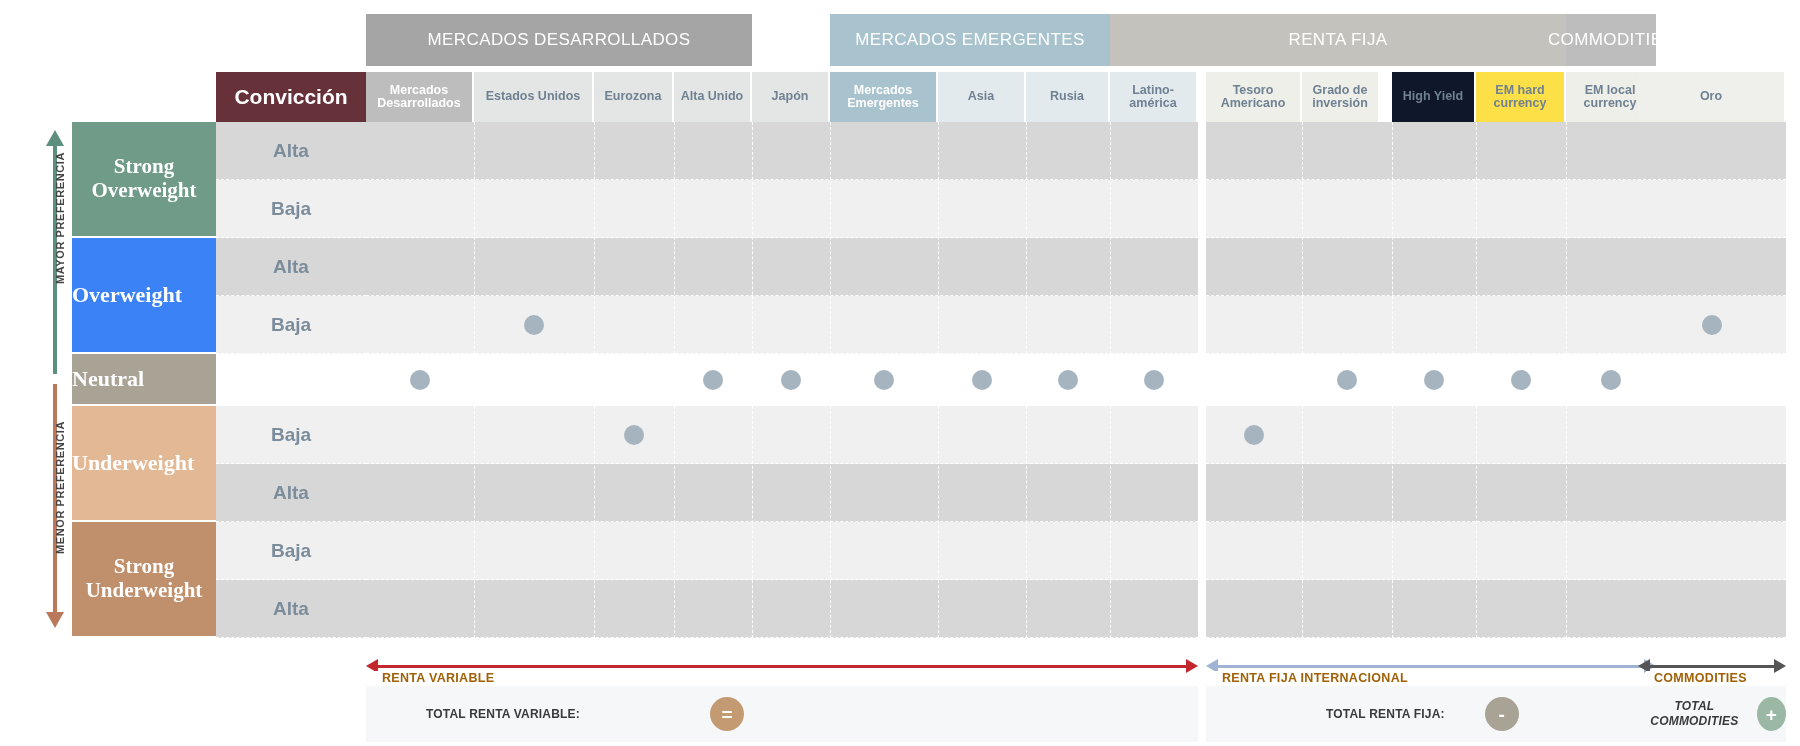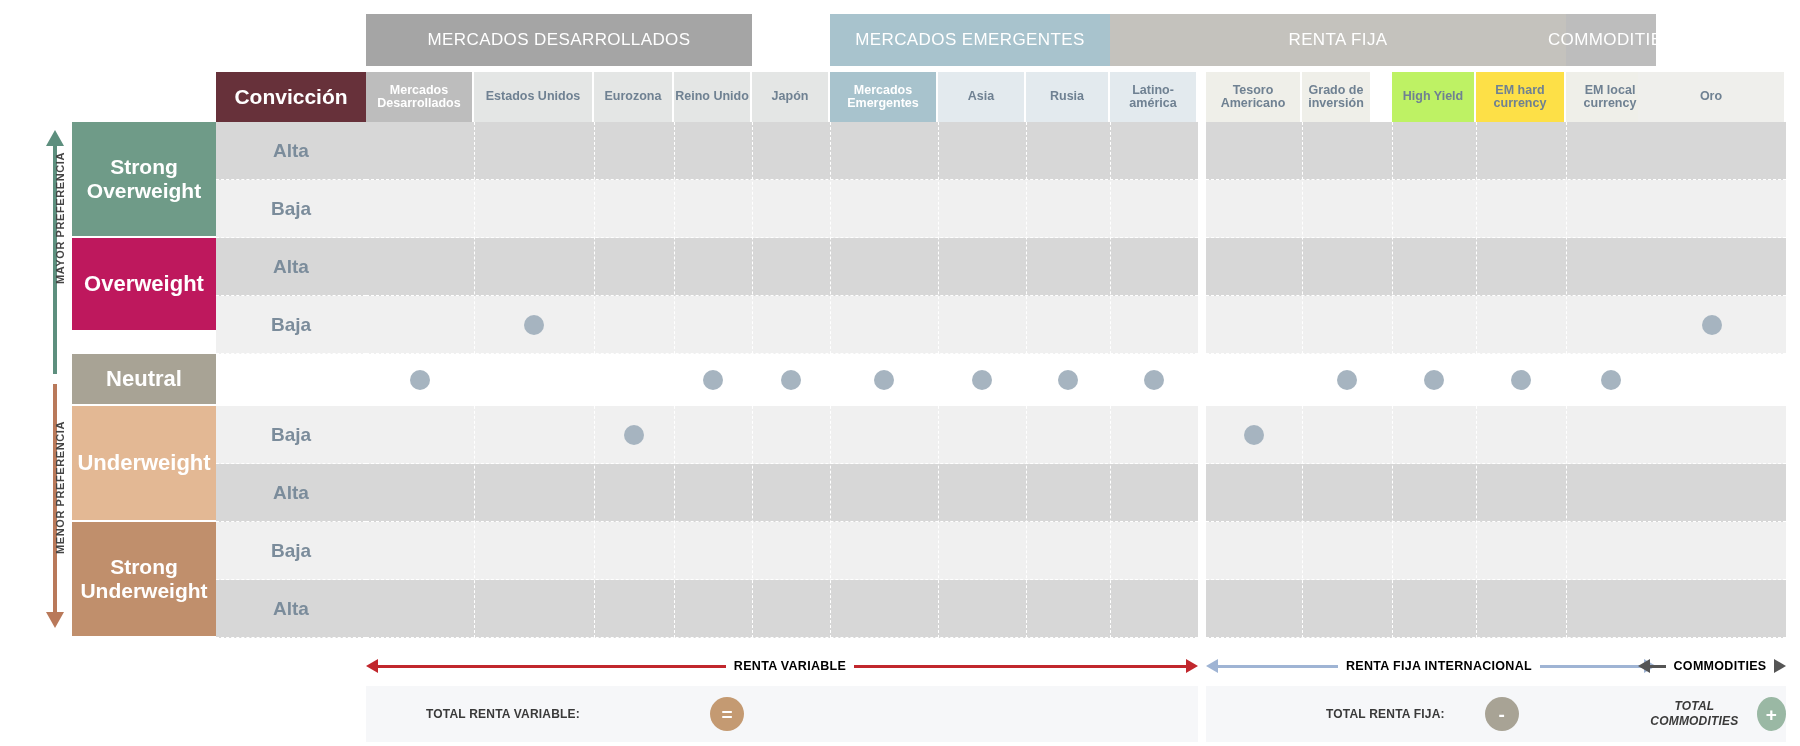--- a/index.html
+++ b/index.html
@@ -27,23 +27,24 @@
     transform:rotate(-90deg);
     font-size:11px;font-weight:bold;letter-spacing:.6px;color:#444;
     text-align:center;white-space:nowrap;
   }
   .lab-may{top:90px;}
   .lab-men{top:360px;}
 
   
   .pref{
     position:absolute;left:72px;width:144px;
-    display:flex;align-items:center;justify-content:center;
+    display:flex;align-items:center;
     color:#ffffff;font-weight:bold;text-align:center;line-height:1.12;
     box-sizing:border-box;
+    font-family:Liberation Serif, serif;
   }
   .pref span{display:block;}
 
   
   .conv-head{
     position:absolute;left:216px;top:72px;width:150px;height:50px;
     background:#67313a;color:#fff;font-weight:bold;font-size:21px;
     display:flex;align-items:center;justify-content:center;
     box-sizing:border-box;
   }
@@ -81,23 +82,23 @@
   .dot{
     position:absolute;width:20px;height:20px;border-radius:50%;
     background:#a6b4c0;
   }
 
   
   .farrow{position:absolute;height:22px;}
   .fline{position:absolute;top:10px;height:3px;}
   .fhead{position:absolute;top:4px;width:0;height:0;}
   .flabel{
-    position:absolute;top:0;height:22px;line-height:22px;
-    font-size:12.5px;font-weight:bold;color:#000000;letter-spacing:.3px;
-    text-align:center;background:#ffffff;padding:0 8px;white-space:nowrap;
+    position:absolute;top:12px;height:22px;line-height:22px;
+    font-size:12.5px;font-weight:bold;color:#a16207;letter-spacing:.3px;
+    background:#ffffff;padding:0 8px;white-space:nowrap;
   }
 
   .totalbox{
     position:absolute;height:56px;background:#f6f7f9;
     display:flex;align-items:center;box-sizing:border-box;
   }
   .totaltxt{
     font-size:12px;font-weight:bold;color:#3a3a3a;
     text-align:center;line-height:1.25;letter-spacing:.2px;
   }
@@ -118,21 +119,21 @@
     <div class="arrow-line arr-dn"></div>
     <div class="arrow-head head-dn"></div>
     <div class="axis-label lab-may">MAYOR PREFERENCIA</div>
     <div class="axis-label lab-men">MENOR PREFERENCIA</div>
   </div>
 
   <div id="pref-layer">
       <div class="pref" style="top: 122px; height: 114px; background: rgb(111, 155, 136); font-size: 21px;">
         <span>Strong Overweight</span>
       </div>
-      <div class="pref" style="top: 238px; height: 92px; background: #be185d; font-size: 22px;">
+      <div class="pref" style="top: 238px; height: 114px; background: #3b82f6; font-size: 22px;">
         <span>Overweight</span>
       </div>
       <div class="pref" style="top: 354px; height: 50px; background: rgb(168, 163, 149); font-size: 22px;">
         <span>Neutral</span>
       </div>
       <div class="pref" style="top: 406px; height: 114px; background: rgb(227, 184, 148); font-size: 22px;">
         <span>Underweight</span>
       </div>
       <div class="pref" style="top: 522px; height: 114px; background: rgb(192, 143, 108); font-size: 21px;">
         <span>Strong Underweight</span>
@@ -226,44 +227,44 @@
       <div class="colhead dark" style="left: 366px; width: 106px;">
         <span>Mercados Desarrollados</span>
       </div>
       <div class="colhead" style="left: 474px; width: 118px; background: rgb(228, 230, 229);">
         <span>Estados Unidos</span>
       </div>
       <div class="colhead" style="left: 594px; width: 78px; background: rgb(228, 230, 229);">
         <span>Eurozona</span>
       </div>
       <div class="colhead" style="left: 674px; width: 76px; background: rgb(228, 230, 229);">
-        <span>Reino Unido</span>
+        <span>Alta Unido</span>
       </div>
       <div class="colhead" style="left: 752px; width: 76px; background: rgb(228, 230, 229);">
         <span>Japón</span>
       </div>
       <div class="colhead emdark" style="left: 830px; width: 106px;">
         <span>Mercados Emergentes</span>
       </div>
       <div class="colhead" style="left: 938px; width: 86px; background: rgb(227, 234, 238);">
         <span>Asia</span>
       </div>
       <div class="colhead" style="left: 1026px; width: 82px; background: rgb(227, 234, 238);">
         <span>Rusia</span>
       </div>
       <div class="colhead" style="left: 1110px; width: 86px; background: rgb(227, 234, 238);">
         <span>Latino-américa</span>
       </div>
       <div class="colhead" style="left: 1206px; width: 94px; background: rgb(239, 239, 233);">
         <span>Tesoro Americano</span>
       </div>
-      <div class="colhead" style="left: 1302px; width: 68px; background: rgb(239, 239, 233);">
+      <div class="colhead" style="left: 1302px; width: 76px; background: rgb(239, 239, 233);">
         <span>Grado de inversión</span>
       </div>
-      <div class="colhead" style="left: 1392px; width: 82px; background: #bef264;">
+      <div class="colhead" style="left: 1392px; width: 82px; background: #0f172a;">
         <span>High Yield</span>
       </div>
       <div class="colhead" style="left: 1476px; width: 88px; background: #fde047;">
         <span>EM hard currency</span>
       </div>
       <div class="colhead" style="left: 1566px; width: 88px; background: rgb(239, 239, 233);">
         <span>EM local currency</span>
       </div>
       <div class="colhead" style="left: 1638px; width: 146px; background: rgb(239, 239, 236);">
         <span>Oro</span>

